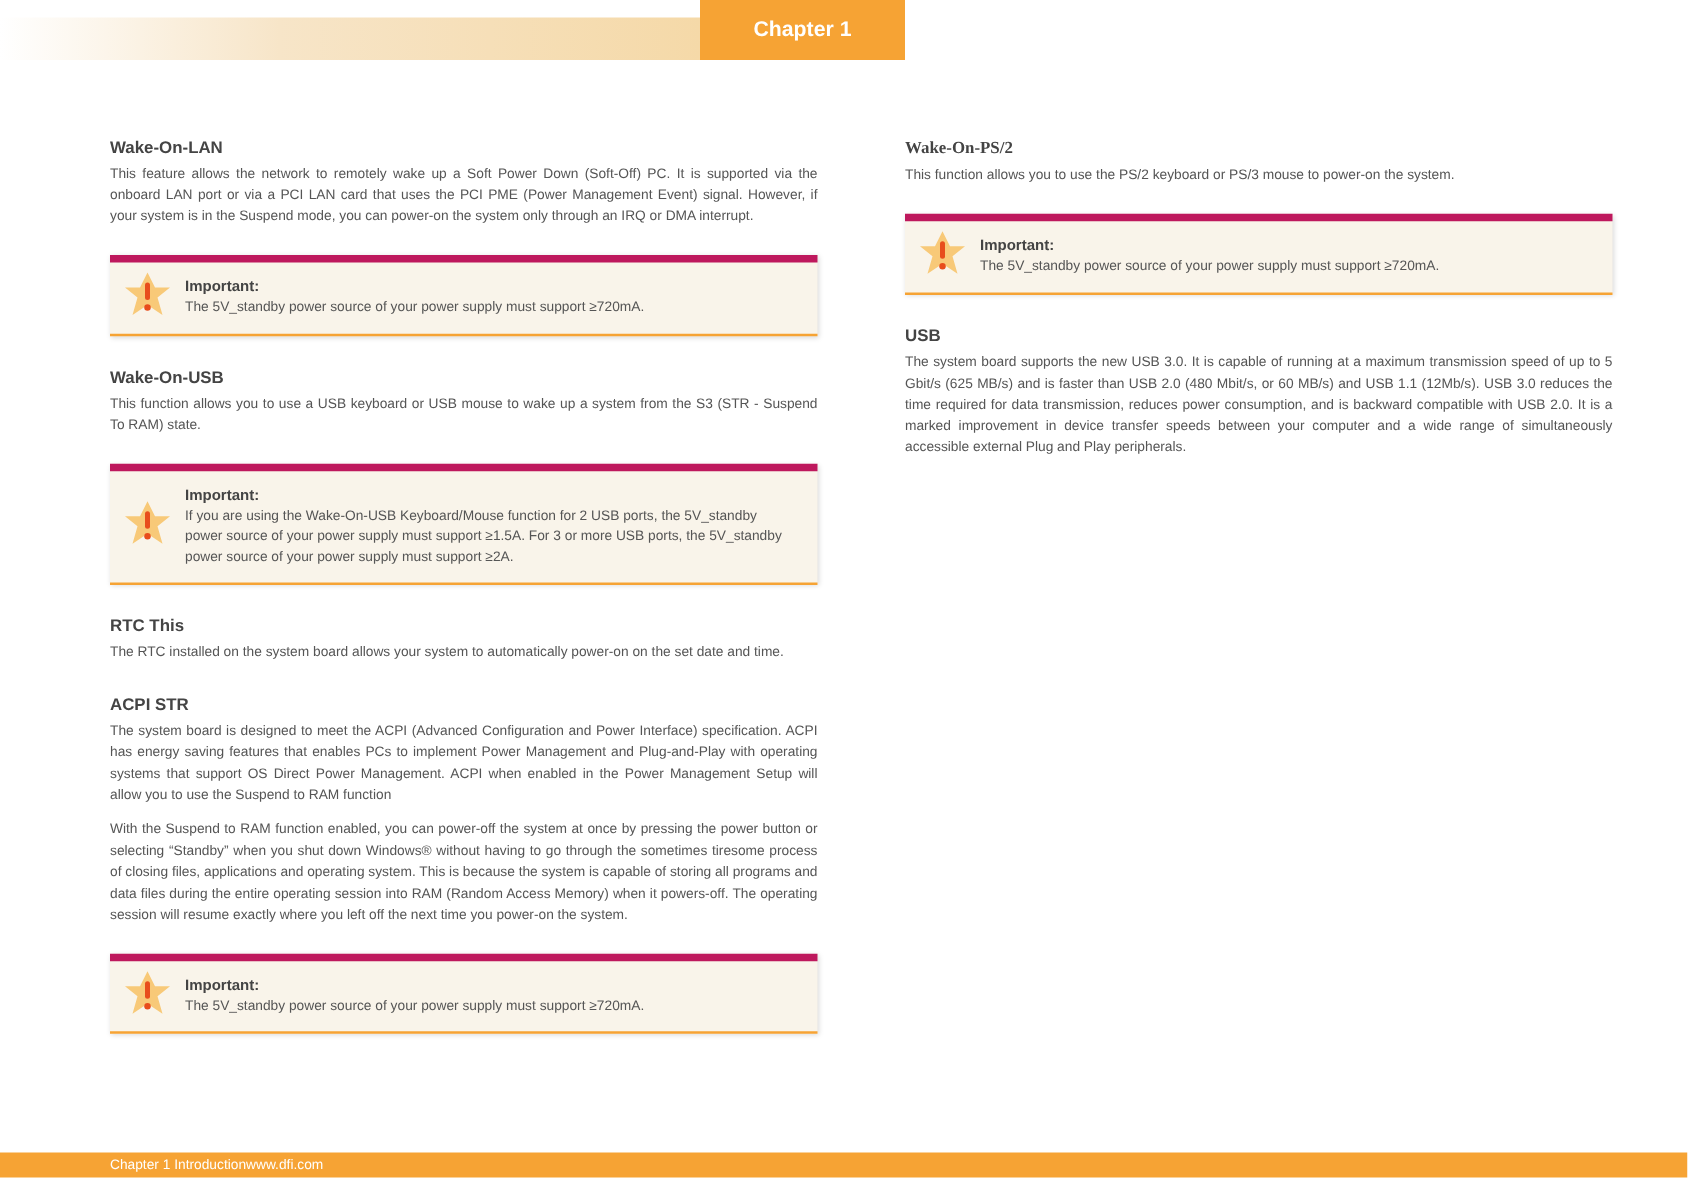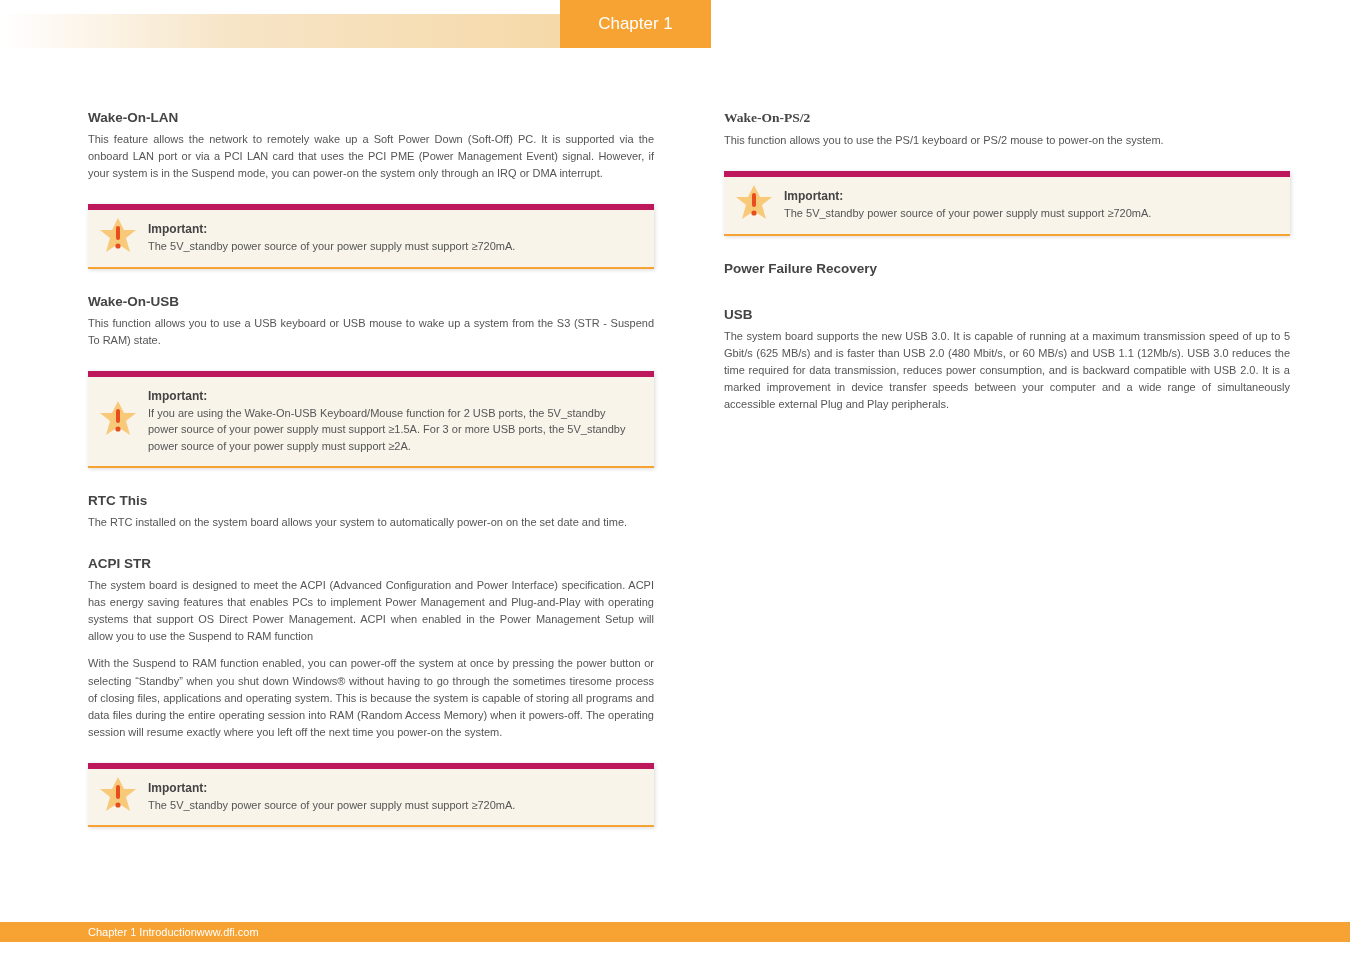--- a/index.html
+++ b/index.html
@@ -1,19 +1,19 @@
 <!DOCTYPE html>
 <html><head>
 <meta charset="utf-8">
 <style>
   * { margin: 0; padding: 0; box-sizing: border-box; }
   body { font-family: "Segoe UI", Tahoma, Arial, sans-serif; font-size: 12px; color: #555; background: #fff; width: 1350px; height: 954px; position: relative; overflow: hidden; }
 
   .header-band { position: absolute; left: 0; top: 14px; width: 560px; height: 34px; background: linear-gradient(to right, #fff 0%, #f7e5c8 40%, #f5d9a8 100%); }
-  .chapter-tab { position: absolute; left: 560px; top: 0; width: 151px; height: 48px; background: #f6a334; color: #fff; display: flex; align-items: center; justify-content: center; font-size: 17px; font-weight: 400; }
+  .chapter-tab { position: absolute; left: 560px; top: 0; width: 164px; height: 48px; background: #f6a334; color: #fff; display: flex; align-items: center; justify-content: center; font-size: 17px; font-weight: 700; }
 
   .page { position: absolute; top: 110px; left: 88px; right: 60px; bottom: 70px; display: flex; gap: 70px; }
   .col { flex: 1 1 0; display: flex; flex-direction: column; }
 
   .section-title { font-size: 13.5px; font-weight: 600; color: #444; margin: 25px 0 6px; }
   .first .section-title:first-of-type { margin-top: 0; }
   .right .section-title:first-of-type { margin-top: 0; font-family: Liberation Serif, serif; }
   .body-text { font-size: 11px; line-height: 1.55; color: #555; text-align: justify; }
 
   .note-box { position: relative; margin-top: 22px; border-top: 6px solid #be185d; border-bottom: 2px solid #f6a334; background: #f9f4ea; padding: 12px 16px 12px 60px; box-shadow: 1px 1px 4px rgba(0,0,0,0.15); }
@@ -80,35 +80,34 @@
       </svg>
       <div class="note-label">Important:</div>
       <div class="note-text">The 5V_standby power source of your power supply must support ≥720mA.</div>
     </div>
 
   </div>
 
   <div class="col right">
 
     <div class="section-title">Wake-On-PS/2</div>
-    <div class="body-text">This function allows you to use the PS/1 keyboard or PS/2 mouse to power-on the system.</div>
+    <div class="body-text">This function allows you to use the PS/2 keyboard or PS/3 mouse to power-on the system.</div>
 
     <div class="note-box">
       <svg class="note-icon" viewBox="0 0 44 44">
         <g>
           <path d="M22 2 L28 14 L40 14 L30 22 L34 36 L22 28 L10 36 L14 22 L4 14 L16 14 Z" fill="#f8c978"></path>
           <rect x="20" y="10" width="4" height="14" rx="2" fill="#e84d1c"></rect>
           <circle cx="22" cy="30" r="2.6" fill="#e84d1c"></circle>
         </g>
       </svg>
       <div class="note-label">Important:</div>
       <div class="note-text">The 5V_standby power source of your power supply must support ≥720mA.</div>
     </div>
 
-    <div class="section-title">Power Failure Recovery</div>
 
     <div class="section-title">USB</div>
     <div class="body-text">The system board supports the new USB 3.0. It is capable of running at a maximum transmission speed of up to 5 Gbit/s (625 MB/s) and is faster than USB 2.0 (480 Mbit/s, or 60 MB/s) and USB 1.1 (12Mb/s). USB 3.0 reduces the time required for data transmission, reduces power consumption, and is backward compatible with USB 2.0. It is  a marked  improvement  in  device  transfer  speeds  between  your  computer  and  a wide range of simultaneously accessible external Plug and Play peripherals.</div>
 
   </div>
 
 </div>
 
 <div class="footer">
   <span>Chapter 1 Introduction</span>

